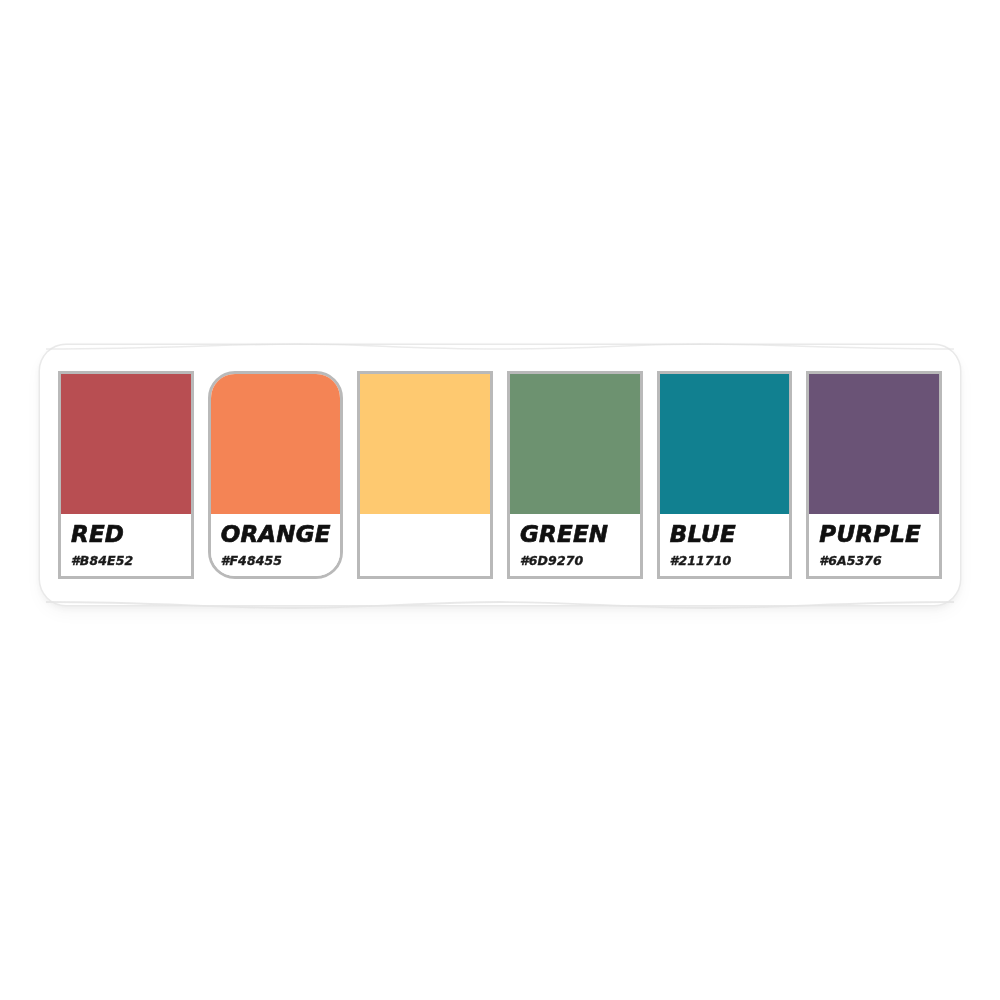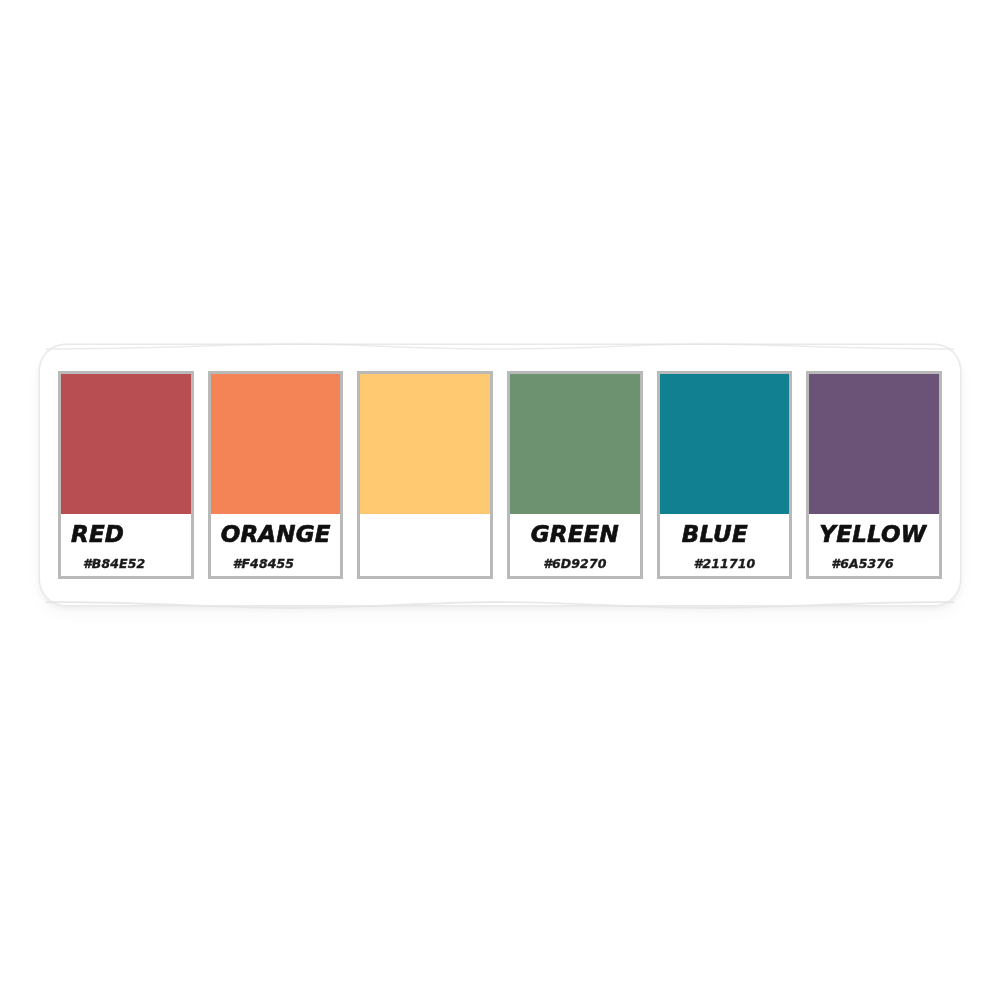--- a/index.html
+++ b/index.html
@@ -111,21 +111,21 @@
   }
 
   .swatch-hex {
     font-family: "DejaVu Sans", sans-serif;
     font-weight: 700;
     font-size: 12.5px;
     line-height: 1;
     letter-spacing: 0.1px;
     color: #1a1a1a;
     white-space: nowrap;
-    margin: 12px;
+    margin: 0;
     -webkit-text-stroke: 0.35px #1a1a1a;
   }
 </style>
 </head>
 <body>
 
 <div id="canvas" style="background: rgb(255, 255, 255);">
 
   <div id="sticker" style="background: rgb(255, 255, 255);"></div>
 
@@ -140,50 +140,50 @@
   <div id="swatch-strip">
 
     <div class="swatch-card" style="border-color: rgb(185, 185, 185);">
       <div class="swatch-color" style="background-color: rgb(184, 78, 82);"></div>
       <div class="swatch-label-area">
         <div class="swatch-name">RED</div>
         <div class="swatch-hex">#B84E52</div>
       </div>
     </div>
 
-    <div class="swatch-card" style="border-color: rgb(185, 185, 185);">
+    <div class="swatch-card" style="border-color: rgb(185, 185, 185); border-radius: 27px;">
       <div class="swatch-color" style="background-color: rgb(244, 132, 85);"></div>
       <div class="swatch-label-area">
         <div class="swatch-name">ORANGE</div>
         <div class="swatch-hex">#F48455</div>
       </div>
     </div>
 
     <div class="swatch-card" style="border-color: rgb(185, 185, 185);">
       <div class="swatch-color" style="background-color: rgb(254, 201, 112);"></div>
     </div>
 
-    <div class="swatch-card" style="border-color: rgb(185, 185, 185); text-align: center;">
+    <div class="swatch-card" style="border-color: rgb(185, 185, 185);">
       <div class="swatch-color" style="background-color: rgb(109, 146, 112);"></div>
       <div class="swatch-label-area">
         <div class="swatch-name">GREEN</div>
         <div class="swatch-hex">#6D9270</div>
       </div>
     </div>
 
-    <div class="swatch-card" style="border-color: rgb(185, 185, 185); align-items: center;">
+    <div class="swatch-card" style="border-color: rgb(185, 185, 185);">
       <div class="swatch-color" style="background-color: rgb(17, 128, 144);"></div>
       <div class="swatch-label-area">
         <div class="swatch-name">BLUE</div>
         <div class="swatch-hex">#211710</div>
       </div>
     </div>
 
     <div class="swatch-card" style="border-color: rgb(185, 185, 185);">
       <div class="swatch-color" style="background-color: rgb(106, 83, 118);"></div>
       <div class="swatch-label-area">
-        <div class="swatch-name">YELLOW</div>
+        <div class="swatch-name">PURPLE</div>
         <div class="swatch-hex">#6A5376</div>
       </div>
     </div>
 
   </div>
 </div>
 
 </body></html>

